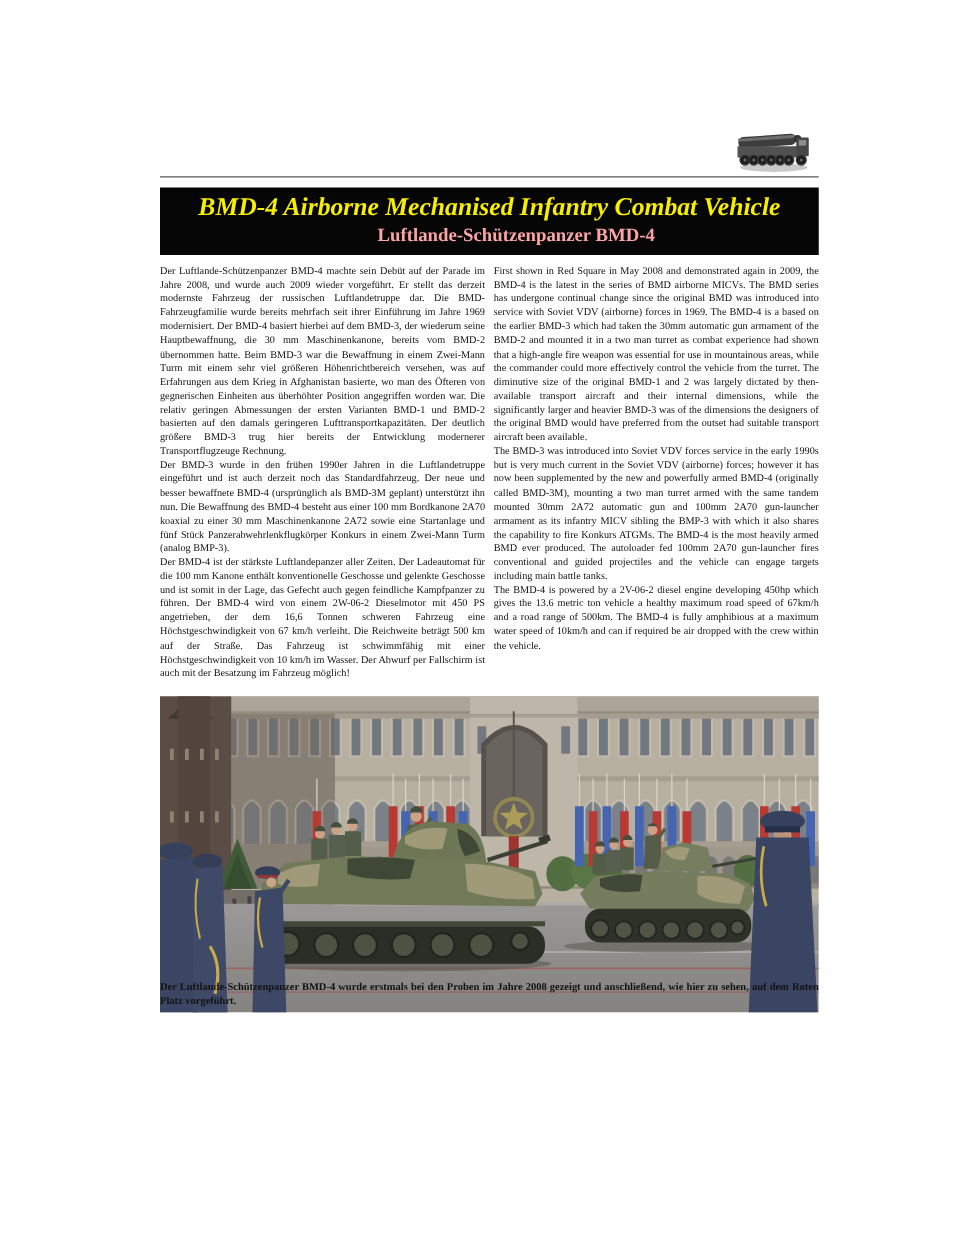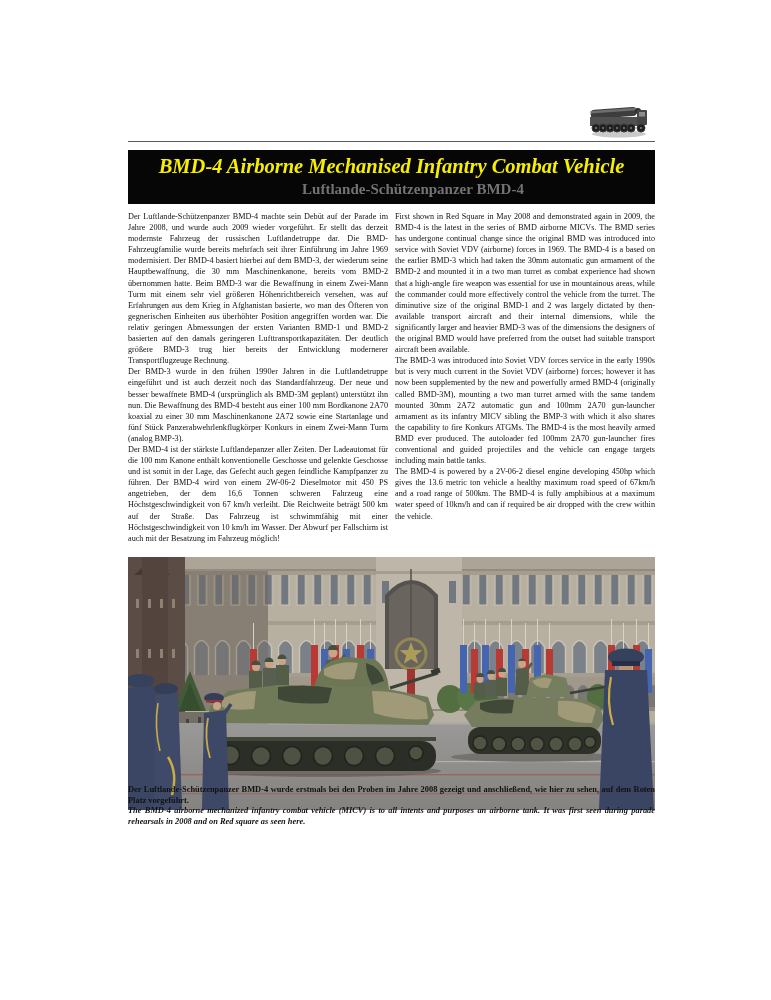--- a/index.html
+++ b/index.html
@@ -16,21 +16,21 @@
   }
   .banner {
     position:absolute; left:128px; top:150px; width:527px; height:54px;
     background:#060606; text-align:center; overflow:hidden;
   }
   .banner .title-en {
     color:#f7ee00; font-weight:bold; font-style:italic;
     font-size:20.5px; line-height:26px; margin-top:3px; white-space:nowrap;
   }
   .banner .title-de {
-    color:#737373; font-weight:bold;
+    color:#fca5a5; font-weight:bold;
     font-size:15px; line-height:21px; white-space:nowrap;padding-left:43px;
   }
   .columns {
     position:absolute; left:128px; top:211px; width:527px;
     display:flex; gap:7px;
   }
   .col {
     width:260px; font-size:8.2px; line-height:11.1px;
     text-align:justify; color:#121212;
   }
@@ -348,17 +348,16 @@
         <polygon points="477,113 519,113 526,253 471,253" fill="#323d5d"></polygon>
         <path d="M483 120 Q478 145 485 168" stroke="#c9a83f" stroke-width="2.2" fill="none"></path>
       </g>
 
       <rect x="0" y="0" width="527" height="253" fill="#ffffff" opacity="0.04"></rect>
     </svg>
   </div>
 
   <div class="caption">
     <p class="cap-de" lang="de">Der Luftlande-Schützenpanzer BMD-4 wurde erstmals bei den Proben im Jahre 2008 gezeigt und anschließend, wie hier zu sehen, auf dem Roten Platz vorgeführt.</p>
-    <p class="cap-en" lang="en">The BMD-4 airborne mechanized infantry combat vehicle (MICV) is to all intents and purposes an airborne tank. It was first seen during parade rehearsals in 2008 and on Red square as seen here.</p>
   </div>
 
 
 </div>
 
 </body></html>

